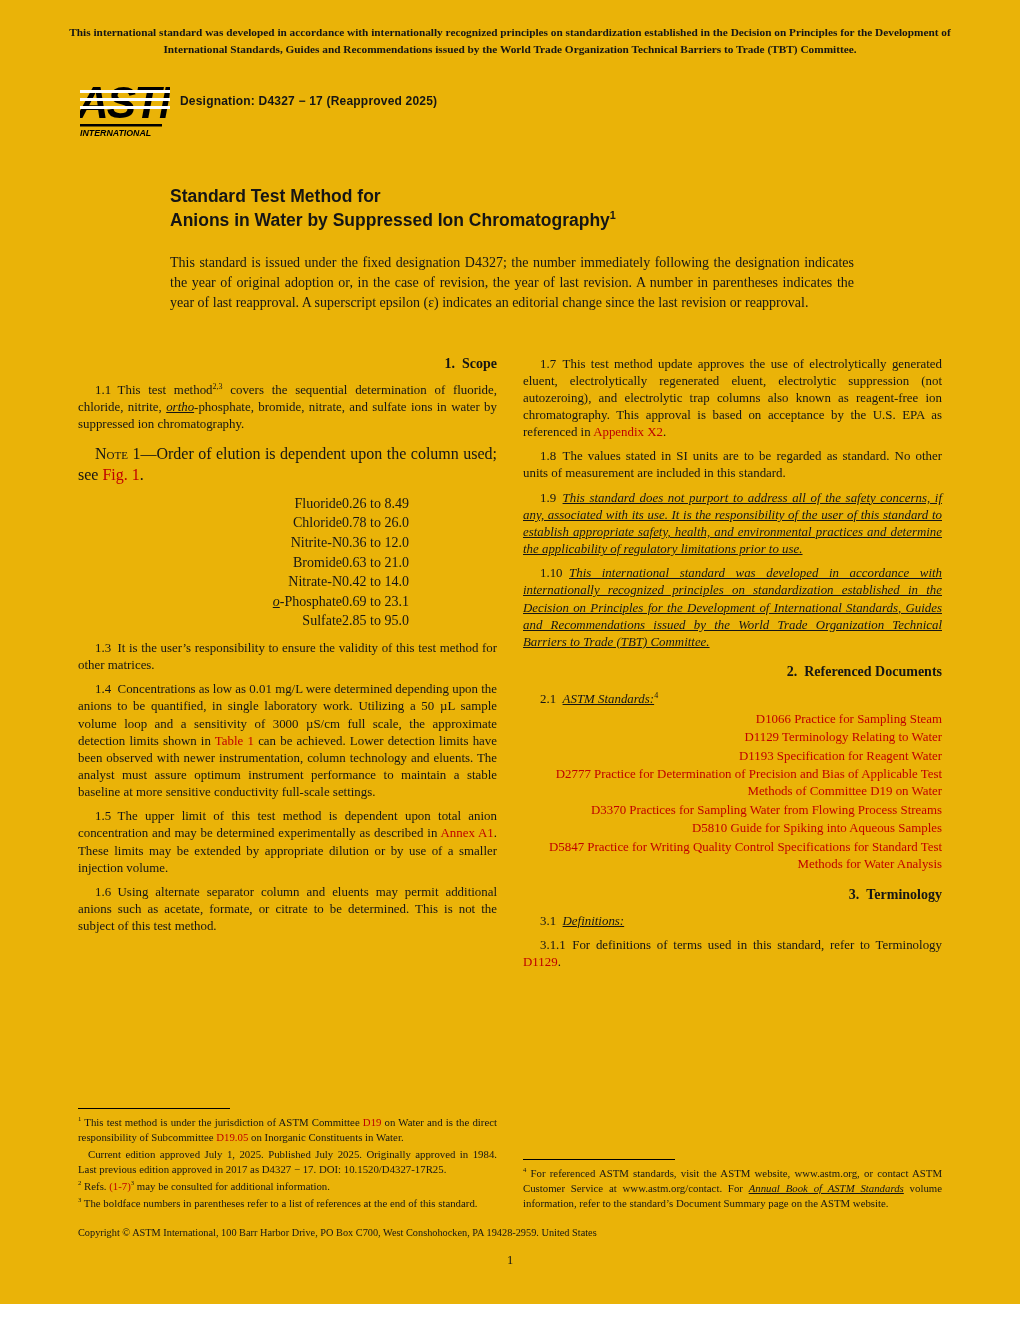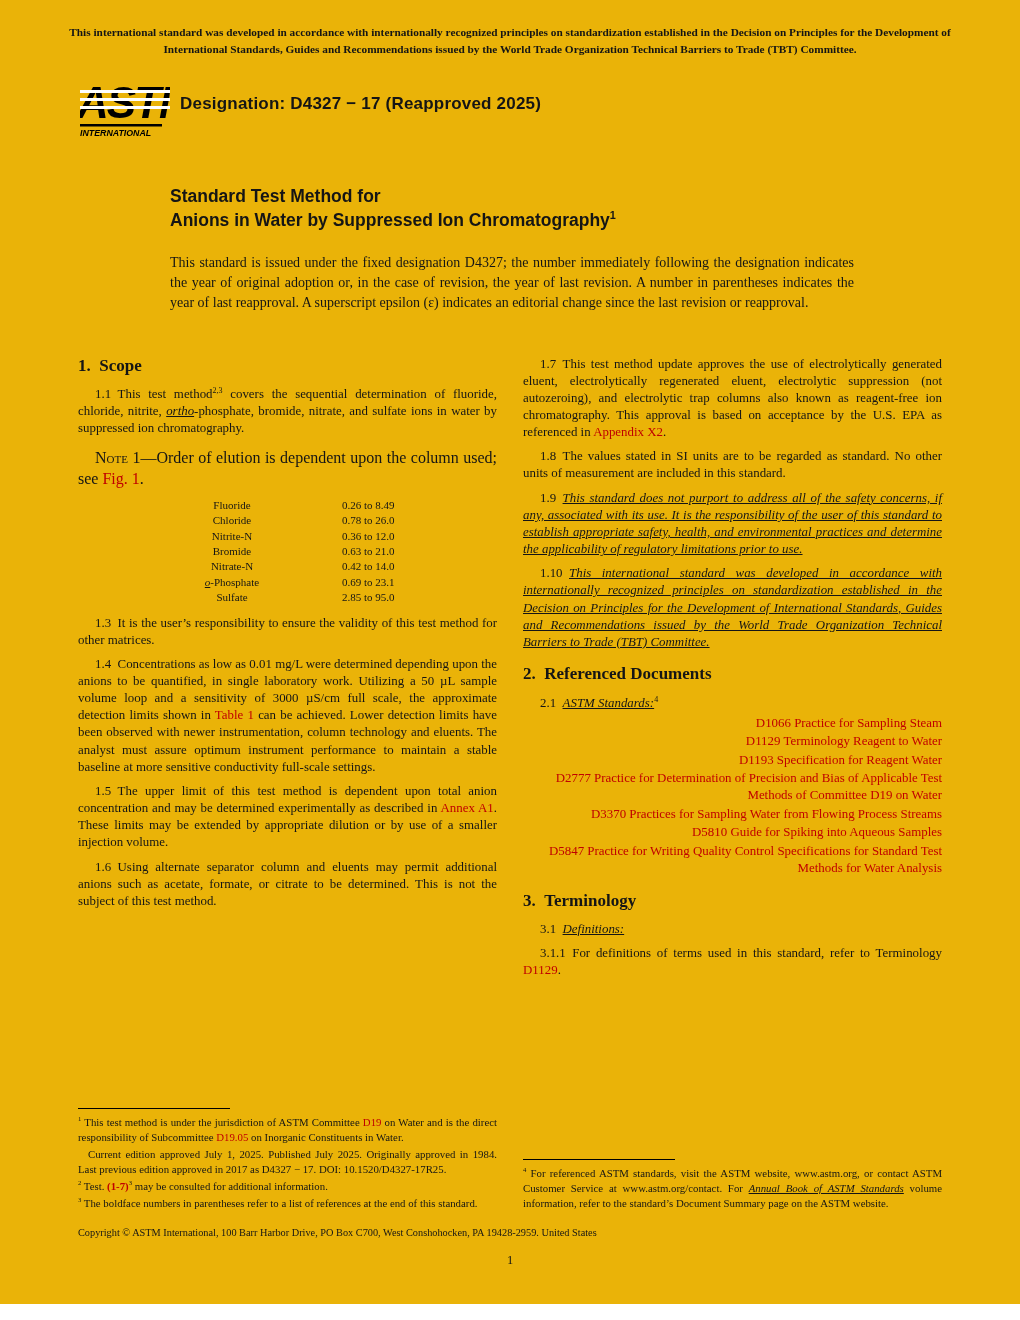--- a/index.html
+++ b/index.html
@@ -4,40 +4,40 @@
 <style>
   * { margin:0; padding:0; box-sizing:border-box; }
   html,body { background:#ffffff; }
   body { width:1020px; height:1320px; font-family:"Liberation Serif", serif; color:#151515; }
   .page { position:relative; width:1020px; height:1304px; overflow:hidden; background:#eab308; }
 
   .disclaimer { margin:24px auto 0; width:886px; text-align:center; font-weight:bold; font-size:11.3px; line-height:1.5; }
 
   .header { display:flex; align-items:flex-start; margin:20px 0 0 80px; }
   .logo-box { width:90px; }
-  .designation { margin-left:10px; margin-top:16px; font-family:"Liberation Sans", sans-serif; font-weight:bold; font-size:17px; letter-spacing:0.2px; }
+  .designation { margin-left:10px; margin-top:16px; font-family:"Liberation Sans", sans-serif; font-weight:bold; font-size:12px; letter-spacing:0.2px; }
 
   .title-block { margin:34px 0 0 170px; font-family:"Liberation Sans", sans-serif; font-weight:bold; font-size:17.5px; line-height:1.4; }
 
   .issuance { margin:20px 0 0 170px; width:684px; font-size:14px; line-height:1.42; text-align:justify; }
 
   .columns { display:flex; gap:26px; margin:30px 78px 0 78px; height:868px; }
   .col { width:420px; display:flex; flex-direction:column; font-size:12.9px; line-height:1.33; text-align:justify; }
 
-  h3.sec { font-size:17px; font-weight:bold; text-align:left; margin:12px 0 2px 0; }
+  h3.sec { font-size:14px; font-weight:bold; text-align:right; margin:12px 0 2px 0; }
   p.body { text-indent:17px; margin-top:7px; }
   p.first { margin-top:13px; }
   p.note { font-size:16px; margin-top:9px; text-indent:17px; line-height:1.35; }
 
-  .anion-table { margin:8px 0 2px 44px; font-size:11px; line-height:1.4; text-align:center; }
+  .anion-table { margin:8px 0 2px 44px; font-size:14px; line-height:1.4; text-align:right; }
   .anion-row { display:flex; }
   .anion-name { width:220px; }
 
   .link { color:#c00000; }
-  .bold { font-weight:bold; }
+  .bold { font-weight:normal; }
   .italic { font-style:italic;text-decoration:underline; }
   .sup { font-size:0.62em; vertical-align:super; line-height:0; }
   .smallcaps { font-variant:small-caps; }
 
   .ref-list { margin:2px 0 0 2px; text-align:right; line-height:1.35; }
   .ref-item { padding-left:15px; text-indent:-15px; margin-top:1px; }
 
   .footnotes { margin-top:auto; font-size:10.8px; line-height:1.38; text-align:justify; }
   .fn-rule { width:152px; border-top:1px solid #000; margin-bottom:6px; }
   .footnotes p { margin-top:2px; }
@@ -111,35 +111,35 @@
           </div>
         </div>
       <p class="body"><span>1.3 It is the user’s responsibility to ensure the validity of this test method for other matrices.</span></p>
       <p class="body"><span>1.4 Concentrations as low as 0.01 mg/L were determined depending upon the anions to be quantified, in single laboratory work. Utilizing a 50 µL sample volume loop and a sensitivity of 3000 µS/cm full scale, the approximate detection limits shown in </span><span class="link">Table 1</span><span> can be achieved. Lower detection limits have been observed with newer instrumentation, column technology and eluents. The analyst must assure optimum instrument performance to maintain a stable baseline at more sensitive conductivity full-scale settings.</span></p>
       <p class="body"><span>1.5 The upper limit of this test method is dependent upon total anion concentration and may be determined experimentally as described in </span><span class="link">Annex A1</span><span>. These limits may be extended by appropriate dilution or by use of a smaller injection volume.</span></p>
       <p class="body"><span>1.6 Using alternate separator column and eluents may permit additional anions such as acetate, formate, or citrate to be determined. This is not the subject of this test method.</span></p>
       <div class="footnotes">
         <div class="fn-rule"></div>
         <p><span class="sup">1</span><span> This test method is under the jurisdiction of ASTM Committee </span><span class="link">D19</span><span> on Water and is the direct responsibility of Subcommittee </span><span class="link">D19.05</span><span> on Inorganic Constituents in Water.</span></p>
         <p class="fn-edition">Current edition approved July 1, 2025. Published July 2025. Originally approved in 1984. Last previous edition approved in 2017 as D4327 − 17. DOI: 10.1520/D4327-17R25.</p>
-        <p><span class="sup">2</span><span> Test. </span><span class="link bold">(1-7)</span><span class="sup">3</span><span> may be consulted for additional information.</span></p>
+        <p><span class="sup">2</span><span> Refs. </span><span class="link bold">(1-7)</span><span class="sup">3</span><span> may be consulted for additional information.</span></p>
         <p><span class="sup">3</span><span> The boldface numbers in parentheses refer to a list of references at the end of this standard.</span></p>
       </div>
     </div>
 
     <div class="col">
       <p class="body first"><span>1.7 This test method update approves the use of electrolytically generated eluent, electrolytically regenerated eluent, electrolytic suppression (not autozeroing), and electrolytic trap columns also known as reagent-free ion chromatography. This approval is based on acceptance by the U.S. EPA as referenced in </span><span class="link">Appendix X2</span><span>.</span></p>
       <p class="body"><span>1.8 The values stated in SI units are to be regarded as standard. No other units of measurement are included in this standard.</span></p>
       <p class="body"><span>1.9 </span><span class="italic">This standard does not purport to address all of the safety concerns, if any, associated with its use. It is the responsibility of the user of this standard to establish appropriate safety, health, and environmental practices and determine the applicability of regulatory limitations prior to use.</span></p>
       <p class="body"><span>1.10 </span><span class="italic">This international standard was developed in accordance with internationally recognized principles on standardization established in the Decision on Principles for the Development of International Standards, Guides and Recommendations issued by the World Trade Organization Technical Barriers to Trade (TBT) Committee.</span></p>
       <h3 class="sec">2. Referenced Documents</h3>
       <p class="body"><span>2.1 </span><span class="italic">ASTM Standards:</span><span class="sup">4</span></p>
       <div class="ref-list">
           <div class="ref-item link">D1066 Practice for Sampling Steam</div>
-          <div class="ref-item link">D1129 Terminology Reagent to Water</div>
+          <div class="ref-item link">D1129 Terminology Relating to Water</div>
           <div class="ref-item link">D1193 Specification for Reagent Water</div>
           <div class="ref-item link">D2777 Practice for Determination of Precision and Bias of Applicable Test Methods of Committee D19 on Water</div>
           <div class="ref-item link">D3370 Practices for Sampling Water from Flowing Process Streams</div>
           <div class="ref-item link">D5810 Guide for Spiking into Aqueous Samples</div>
           <div class="ref-item link">D5847 Practice for Writing Quality Control Specifications for Standard Test Methods for Water Analysis</div>
         </div>
       <h3 class="sec">3. Terminology</h3>
       <p class="body"><span>3.1 </span><span class="italic">Definitions:</span></p>
       <p class="body"><span>3.1.1 For definitions of terms used in this standard, refer to Terminology </span><span class="link">D1129</span><span>.</span></p>
       <div class="footnotes">

